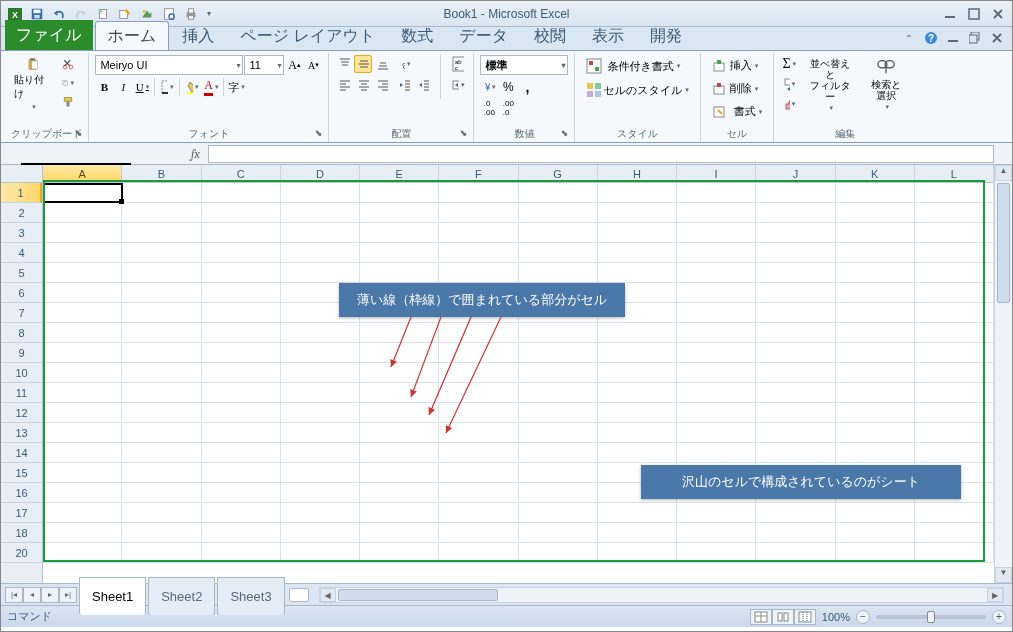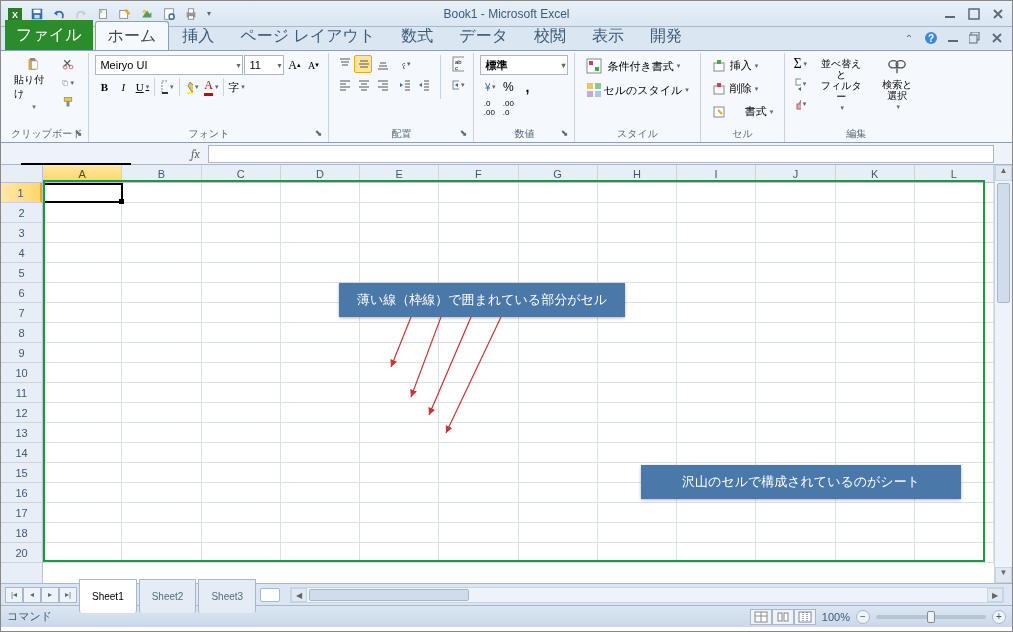--- a/index.html
+++ b/index.html
@@ -48,21 +48,21 @@
   .selcell { position:absolute; left:0; top:0; width:80px; height:20px; border:2px solid #000; background:transparent;}
   .selcell::after{content:""; position:absolute; right:-3px; bottom:-3px; width:5px; height:5px; background:#000;}
   .green-frame { position:absolute; border:2px solid #1a9a3a; pointer-events:none;}
   .vscroll { position:absolute; right:0; top:0; width:18px; bottom:0; background:#eef3f9; border-left:1px solid #c8d4e2;}
   .vscroll .up,.vscroll .dn{height:16px; text-align:center; font-size:8px; color:#666; background:#e0e8f2; border:1px solid #c8d4e2;}
   .vscroll .dn{position:absolute;bottom:0;left:0;right:0;}
   .vscroll .thumb{position:absolute; left:2px; right:2px; top:18px; height:120px; background:#d0dcec; border:1px solid #a8b8c8; border-radius:2px;}
   .tabbar { height:22px; background:#dce6f2; border-top:1px solid #a8b8c8; display:flex; align-items:center; padding:0 4px; position:relative;}
   .tabnav { display:flex; gap:0;}
   .tabnav .nb{ width:18px; height:16px; border:1px solid #a8b8c8; background:#eef3f9; font-size:8px; display:flex; align-items:center; justify-content:center; color:#5a6a7a;}
-  .sheettab { padding:11px 12px; background:#fff; border:1px solid #a8b8c8; border-bottom:none; font-size:10px; margin-left:2px; border-radius:0 0 3px 3px; transform:translateY(1px);}
+  .sheettab { padding:11px 12px; background:#fff; border:1px solid #a8b8c8; border-bottom:none; font-size:13px; margin-left:2px; border-radius:0 0 3px 3px; transform:translateY(1px);}
   .sheettab.inactive { background:#e4ecf6; color:#5a6a7a;}
   .newsheet { width:20px; height:14px; margin-left:4px; background:#fff; border:1px solid #a8b8c8; border-radius:2px; position:relative;}
   .hscroll { flex:1; height:16px; background:#eef3f9; border:1px solid #c8d4e2; margin:0 4px 0 10px; position:relative;}
   .hscroll .lt,.hscroll .rt{width:16px;height:14px; position:absolute; top:0; font-size:8px; text-align:center; line-height:14px; background:#e0e8f2; border:1px solid #c8d4e2; color:#666;}
   .hscroll .rt{right:0;}
   .hscroll .thumb{position:absolute; left:18px; width:160px; top:1px; bottom:1px; background:#d0dcec; border:1px solid #a8b8c8; border-radius:2px;}
   .status { height:22px; background:linear-gradient(#dce6f2,#cad8ea); border-top:1px solid #a8b8c8; display:flex; align-items:center; padding:0 6px; font-size:11px; color:#3b5a78;}
   .status .right { margin-left:auto; display:flex; align-items:center; gap:6px;}
   .viewbtns { display:flex;}
   .viewbtns .vb{ width:22px; height:16px; border:1px solid #a8b8c8; background:#eef3f9; display:flex; align-items:center; justify-content:center;}
@@ -433,21 +433,21 @@
             <rect x="2" y="4" width="10" height="8" fill="#fff" stroke="#888"></rect>
             <rect x="5" y="1" width="4" height="4" fill="#c44"></rect>
           </svg>
           <span style="margin-left:3px;font-size:11px;">削除</span>
         </div>
       <div class="rbtn hstack dd" style="padding:2px 4px;">
           <svg width="14" height="14">
             <rect x="2" y="2" width="10" height="10" fill="#fff" stroke="#888"></rect>
             <path d="M6 5 L10 9" stroke="#e8a820" stroke-width="2"></path>
           </svg>
-          <span style="margin-left:18px;font-size:11px;">書式</span>
+          <span style="margin-left:7px;font-size:11px;">書式</span>
         </div>
     </div>
     <div class="group-label"><span>セル</span></div>
   </div>
 
   <div class="group" style="border-right:none;">
     <div class="group-body">
       <div class="vstack" style="gap:2px;">
         <div class="rbtn ico dd" style="font-family:serif;font-size:14px;">Σ</div>
         <div class="rbtn ico dd">

